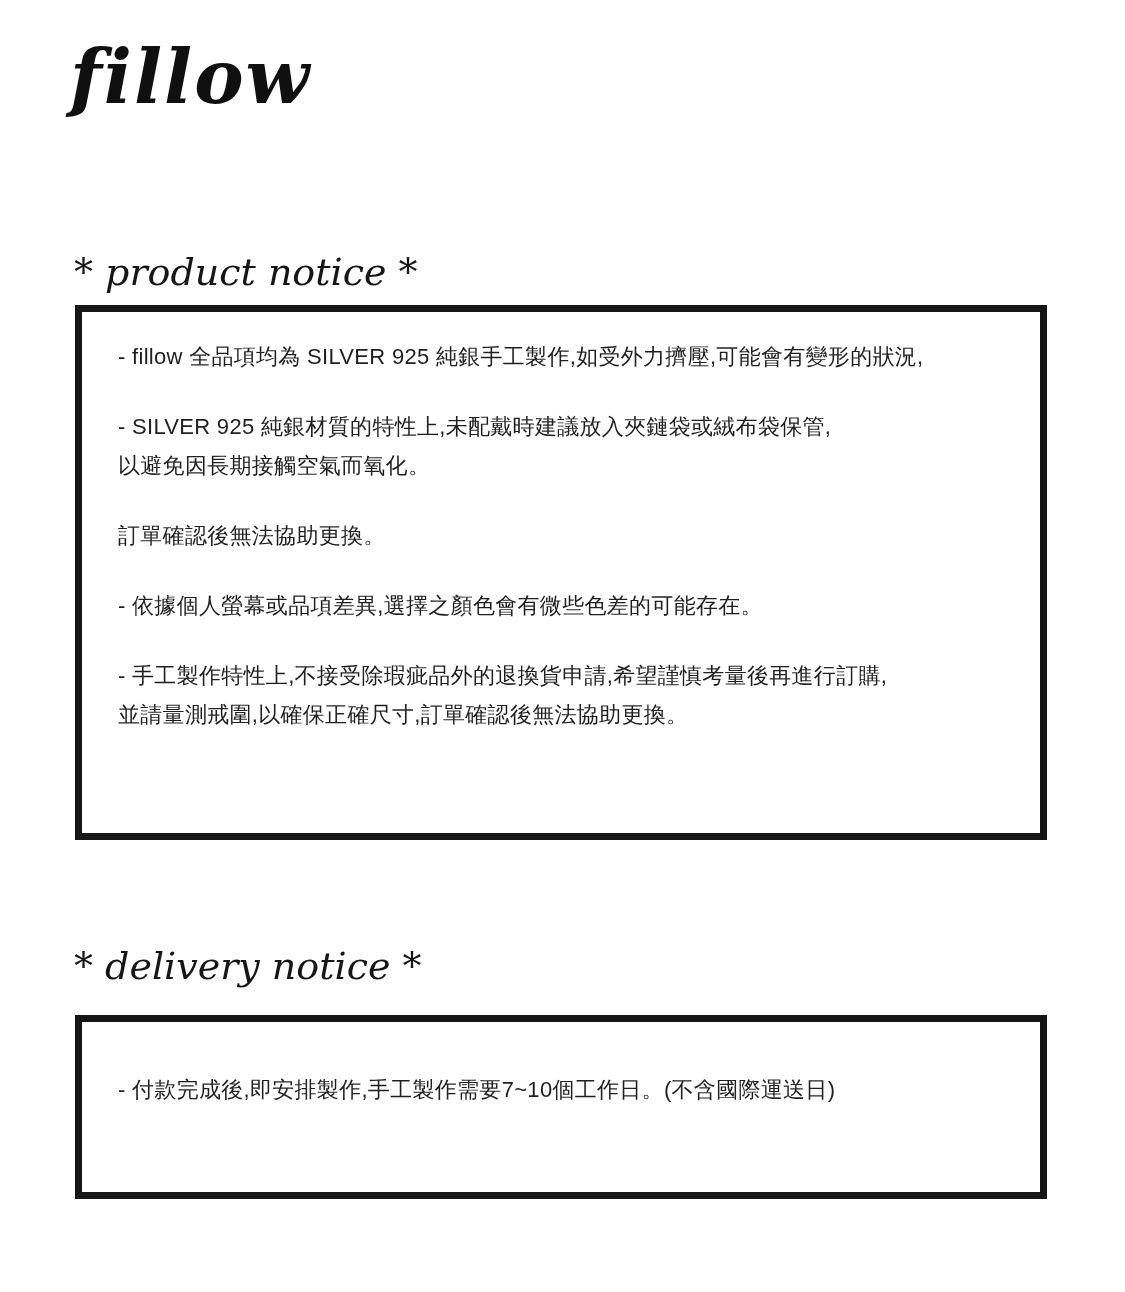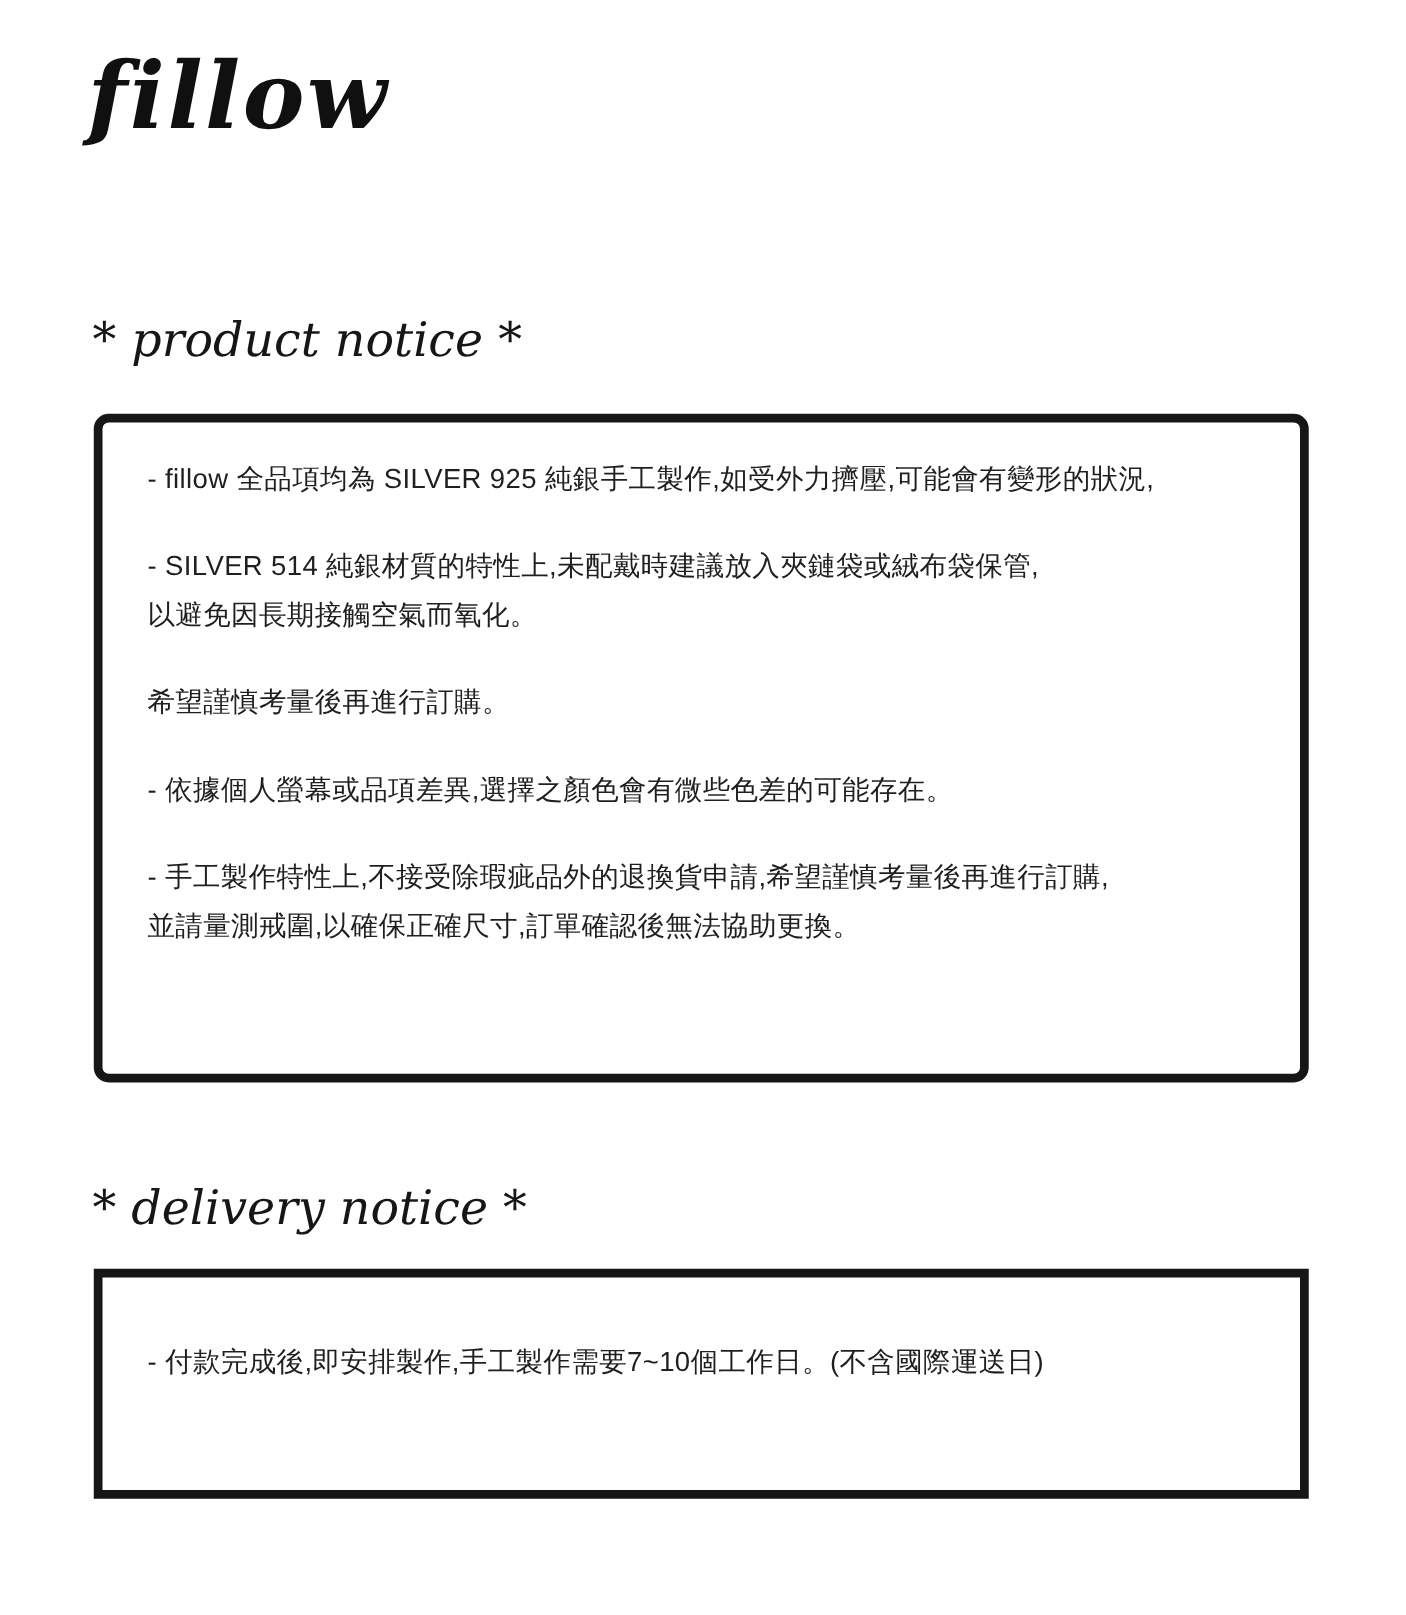--- a/index.html
+++ b/index.html
@@ -42,24 +42,23 @@
   .delivery-title { left: 74px; top: 944px; }
   .notice-box {
     position: absolute;
     left: 75px;
     width: 972px;
     box-sizing: border-box;
     border: 7px solid #161616;
     background: #ffffff;
   }
   .product-box {
-    top: 331px;
+    top: 305px;
     height: 535px;
     padding: 25px 28px 0 36px;
-    border-radius: 12px;
   }
   .delivery-box {
     top: 1015px;
     height: 184px;
     padding: 48px 28px 16px 36px;
   }
   .para {
     margin: 0 0 31px 0;
     font-size: 22px;
     line-height: 39px;
@@ -76,25 +75,25 @@
 
   <div class="logo">fillow</div>
 
   <h2 class="notice-title product-title">* product notice *</h2>
 
   <div class="notice-box product-box">
     <p class="para">
       <span class="line">- fillow 全品項均為 SILVER 925 純銀手工製作,如受外力擠壓,可能會有變形的狀況,</span>
     </p>
     <p class="para">
-      <span class="line">- SILVER 514 純銀材質的特性上,未配戴時建議放入夾鏈袋或絨布袋保管,</span>
+      <span class="line">- SILVER 925 純銀材質的特性上,未配戴時建議放入夾鏈袋或絨布袋保管,</span>
       <span class="line">以避免因長期接觸空氣而氧化。</span>
     </p>
     <p class="para">
-      <span class="line">希望謹慎考量後再進行訂購。</span>
+      <span class="line">訂單確認後無法協助更換。</span>
     </p>
     <p class="para">
       <span class="line">- 依據個人螢幕或品項差異,選擇之顏色會有微些色差的可能存在。</span>
     </p>
     <p class="para">
       <span class="line">- 手工製作特性上,不接受除瑕疵品外的退換貨申請,希望謹慎考量後再進行訂購,</span>
       <span class="line">並請量測戒圍,以確保正確尺寸,訂單確認後無法協助更換。</span>
     </p>
   </div>
 

